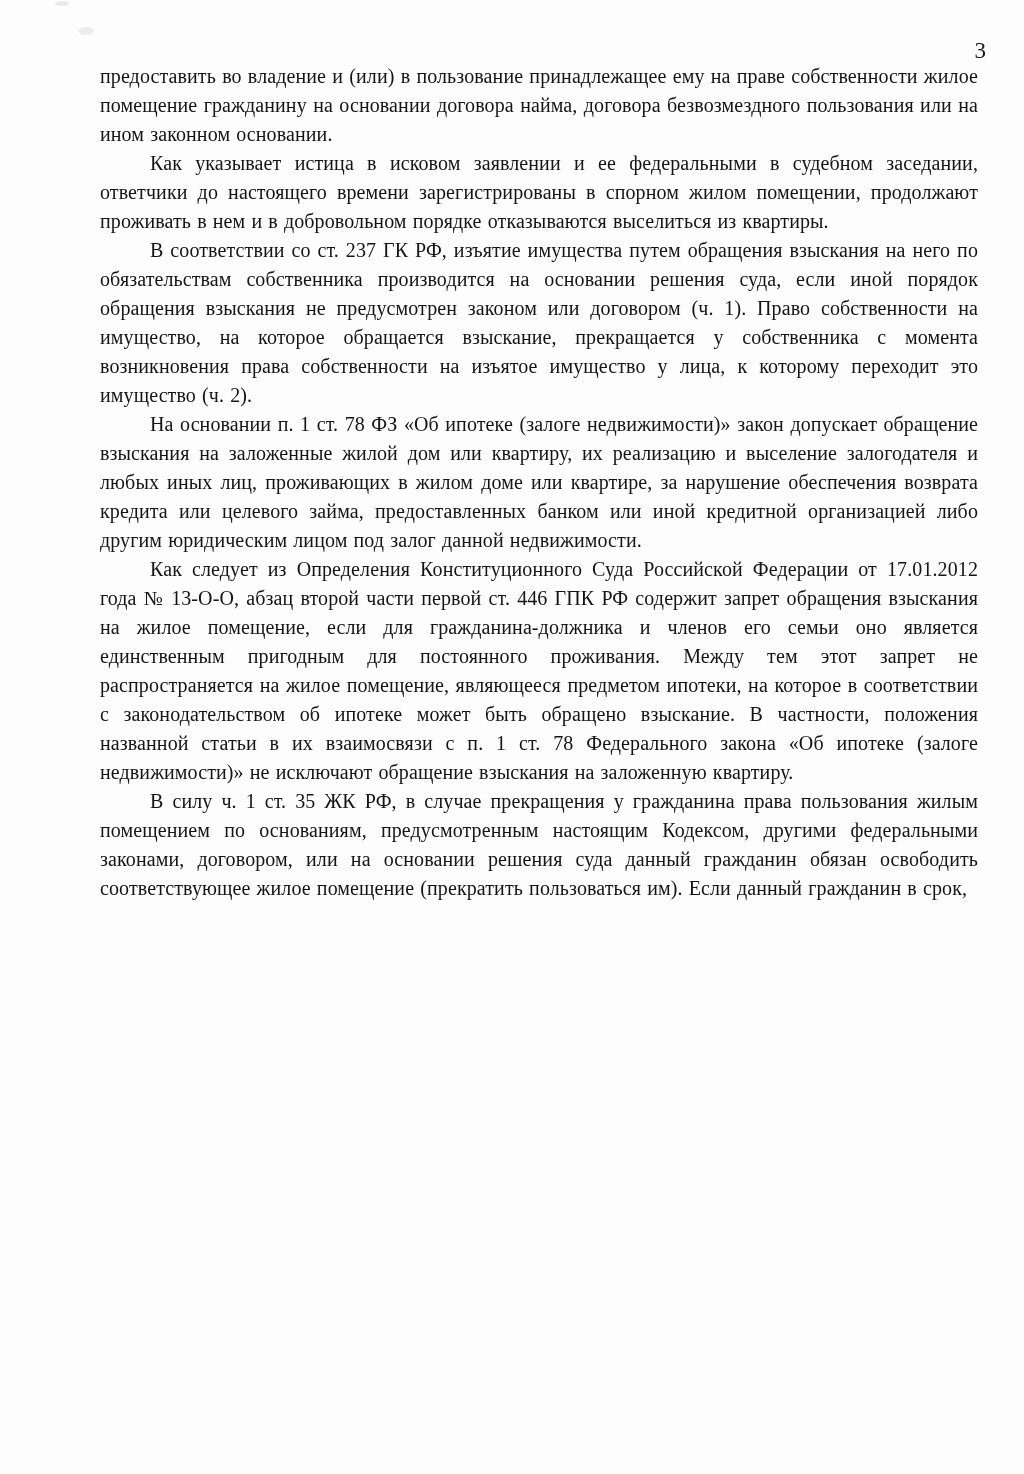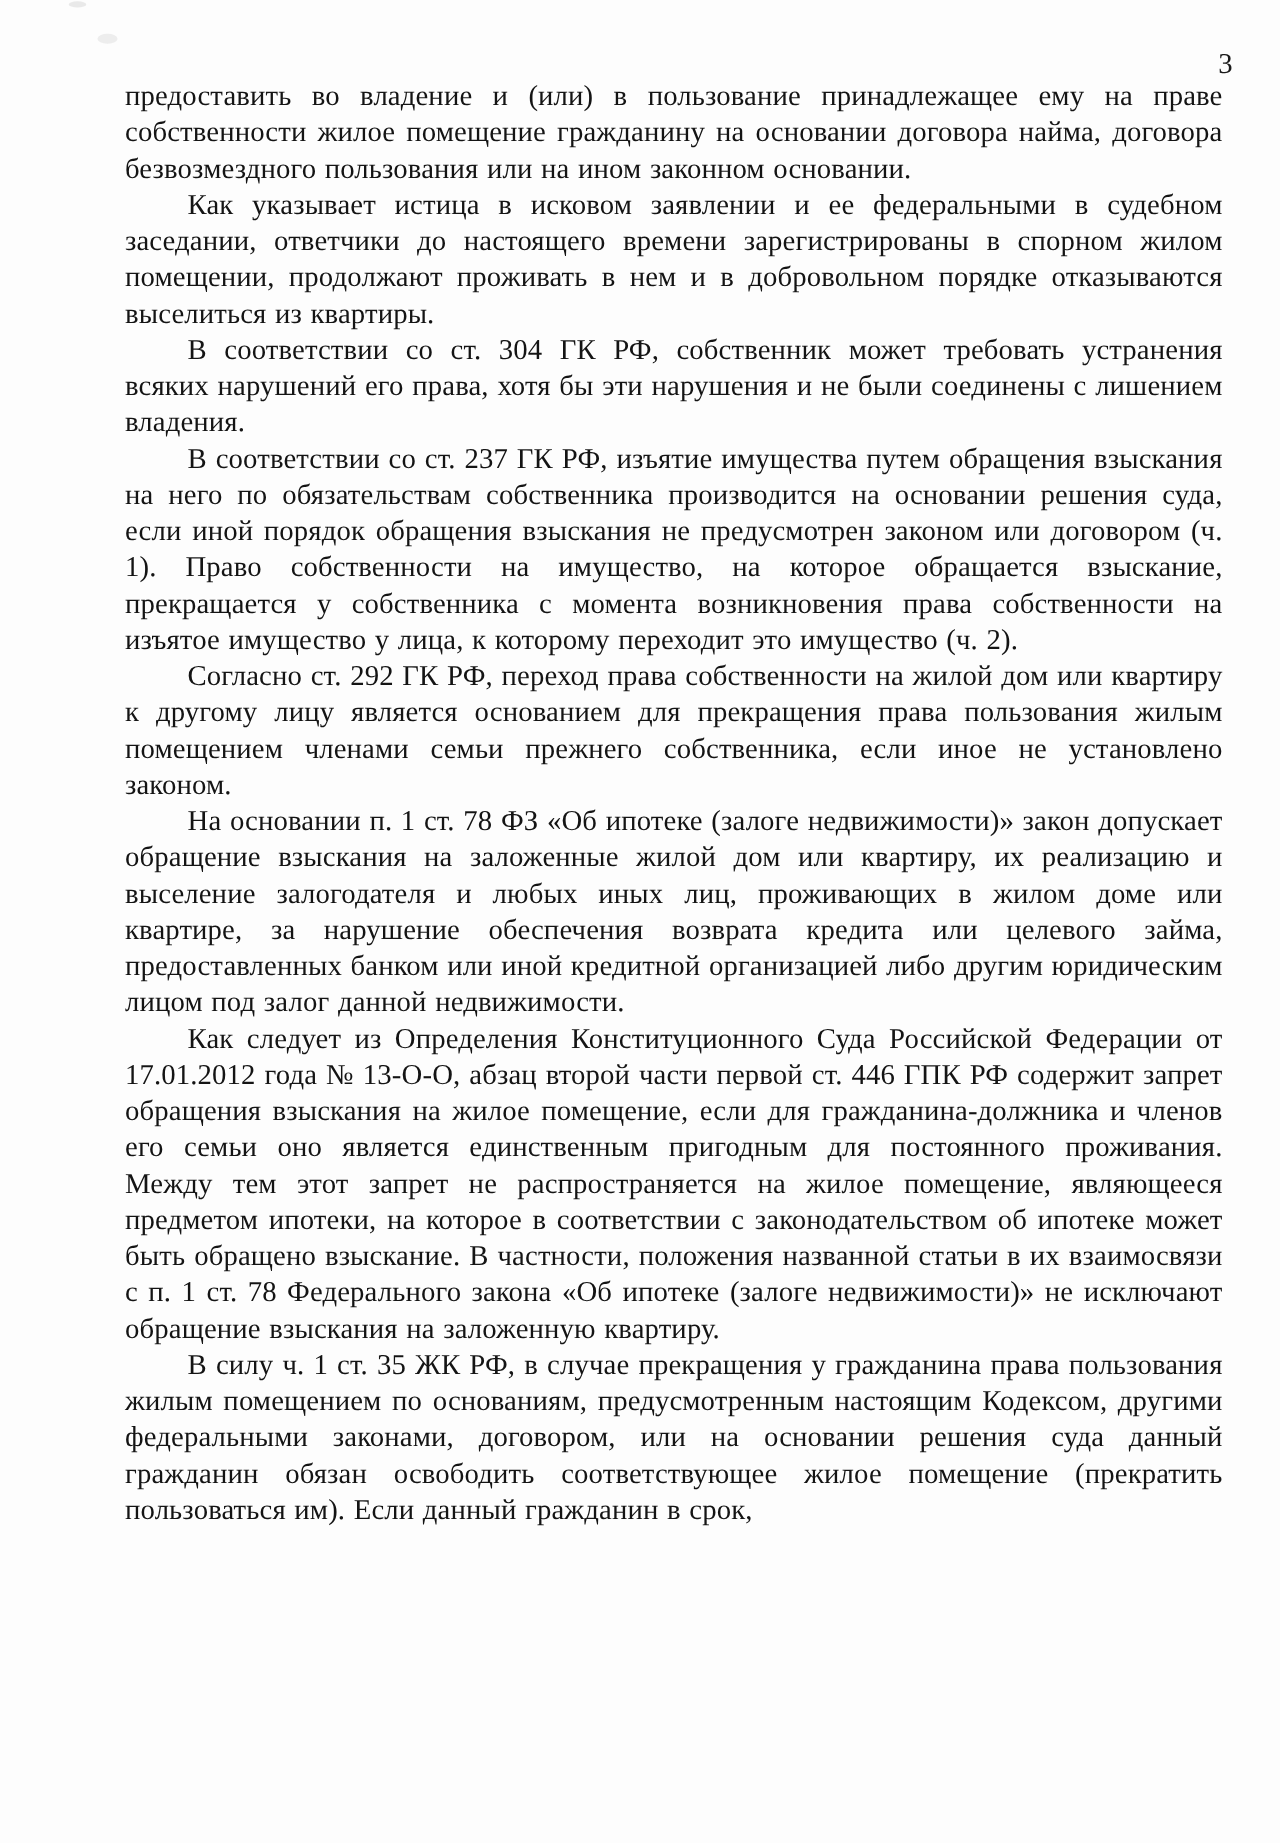--- a/index.html
+++ b/index.html
@@ -24,21 +24,21 @@
     color: #1a1a1a;
   }
   .body-text {
     position: absolute;
     top: 62px;
     left: 100px;
     width: 878px;
   }
   .para {
     margin: 0;
-    font-size: 23px;
+    font-size: 20px;
     line-height: 29px;
     text-align: justify;
     text-justify: inter-word;
     word-spacing: 1px;
     letter-spacing: 0.1px;
   }
   .para.indent {
     text-indent: 50px;
   }
   .speck {
@@ -54,20 +54,18 @@
 
 <div class="page">
   <div class="speck s1"></div>
   <div class="speck s2"></div>
 
   <div class="page-number">3</div>
 
   <div class="body-text">
     <p class="para">предоставить во владение и (или) в пользование принадлежащее ему на праве собственности жилое помещение гражданину на основании договора найма, договора безвозмездного пользования или на ином законном основании.</p>
     <p class="para indent">Как указывает истица в исковом заявлении и ее федеральными в судебном заседании, ответчики до настоящего времени зарегистрированы в спорном жилом помещении, продолжают проживать в нем и в добровольном порядке отказываются выселиться из квартиры.</p>
-    <p class="para indent">В соответствии со ст. 304 ГК РФ, собственник может требовать устранения всяких нарушений его права, хотя бы эти нарушения и не были соединены с лишением владения.</p>
     <p class="para indent">В соответствии со ст. 237 ГК РФ, изъятие имущества путем обращения взыскания на него по обязательствам собственника производится на основании решения суда, если иной порядок обращения взыскания не предусмотрен законом или договором (ч. 1). Право собственности на имущество, на которое обращается взыскание, прекращается у собственника с момента возникновения права собственности на изъятое имущество у лица, к которому переходит это имущество (ч. 2).</p>
-    <p class="para indent">Согласно ст. 292 ГК РФ, переход права собственности на жилой дом или квартиру к другому лицу является основанием для прекращения права пользования жилым помещением членами семьи прежнего собственника, если иное не установлено законом.</p>
     <p class="para indent">На основании п. 1 ст. 78 ФЗ «Об ипотеке (залоге недвижимости)» закон допускает обращение взыскания на заложенные жилой дом или квартиру, их реализацию и выселение залогодателя и любых иных лиц, проживающих в жилом доме или квартире, за нарушение обеспечения возврата кредита или целевого займа, предоставленных банком или иной кредитной организацией либо другим юридическим лицом под залог данной недвижимости.</p>
     <p class="para indent">Как следует из Определения Конституционного Суда Российской Федерации от 17.01.2012 года № 13-О-О, абзац второй части первой ст. 446 ГПК РФ содержит запрет обращения взыскания на жилое помещение, если для гражданина-должника и членов его семьи оно является единственным пригодным для постоянного проживания. Между тем этот запрет не распространяется на жилое помещение, являющееся предметом ипотеки, на которое в соответствии с законодательством об ипотеке может быть обращено взыскание. В частности, положения названной статьи в их взаимосвязи с п. 1 ст. 78 Федерального закона «Об ипотеке (залоге недвижимости)» не исключают обращение взыскания на заложенную квартиру.</p>
     <p class="para indent">В силу ч. 1 ст. 35 ЖК РФ, в случае прекращения у гражданина права пользования жилым помещением по основаниям, предусмотренным настоящим Кодексом, другими федеральными законами, договором, или на основании решения суда данный гражданин обязан освободить соответствующее жилое помещение (прекратить пользоваться им). Если данный гражданин в срок,</p>
   </div>
 </div>
 
 </body></html>

